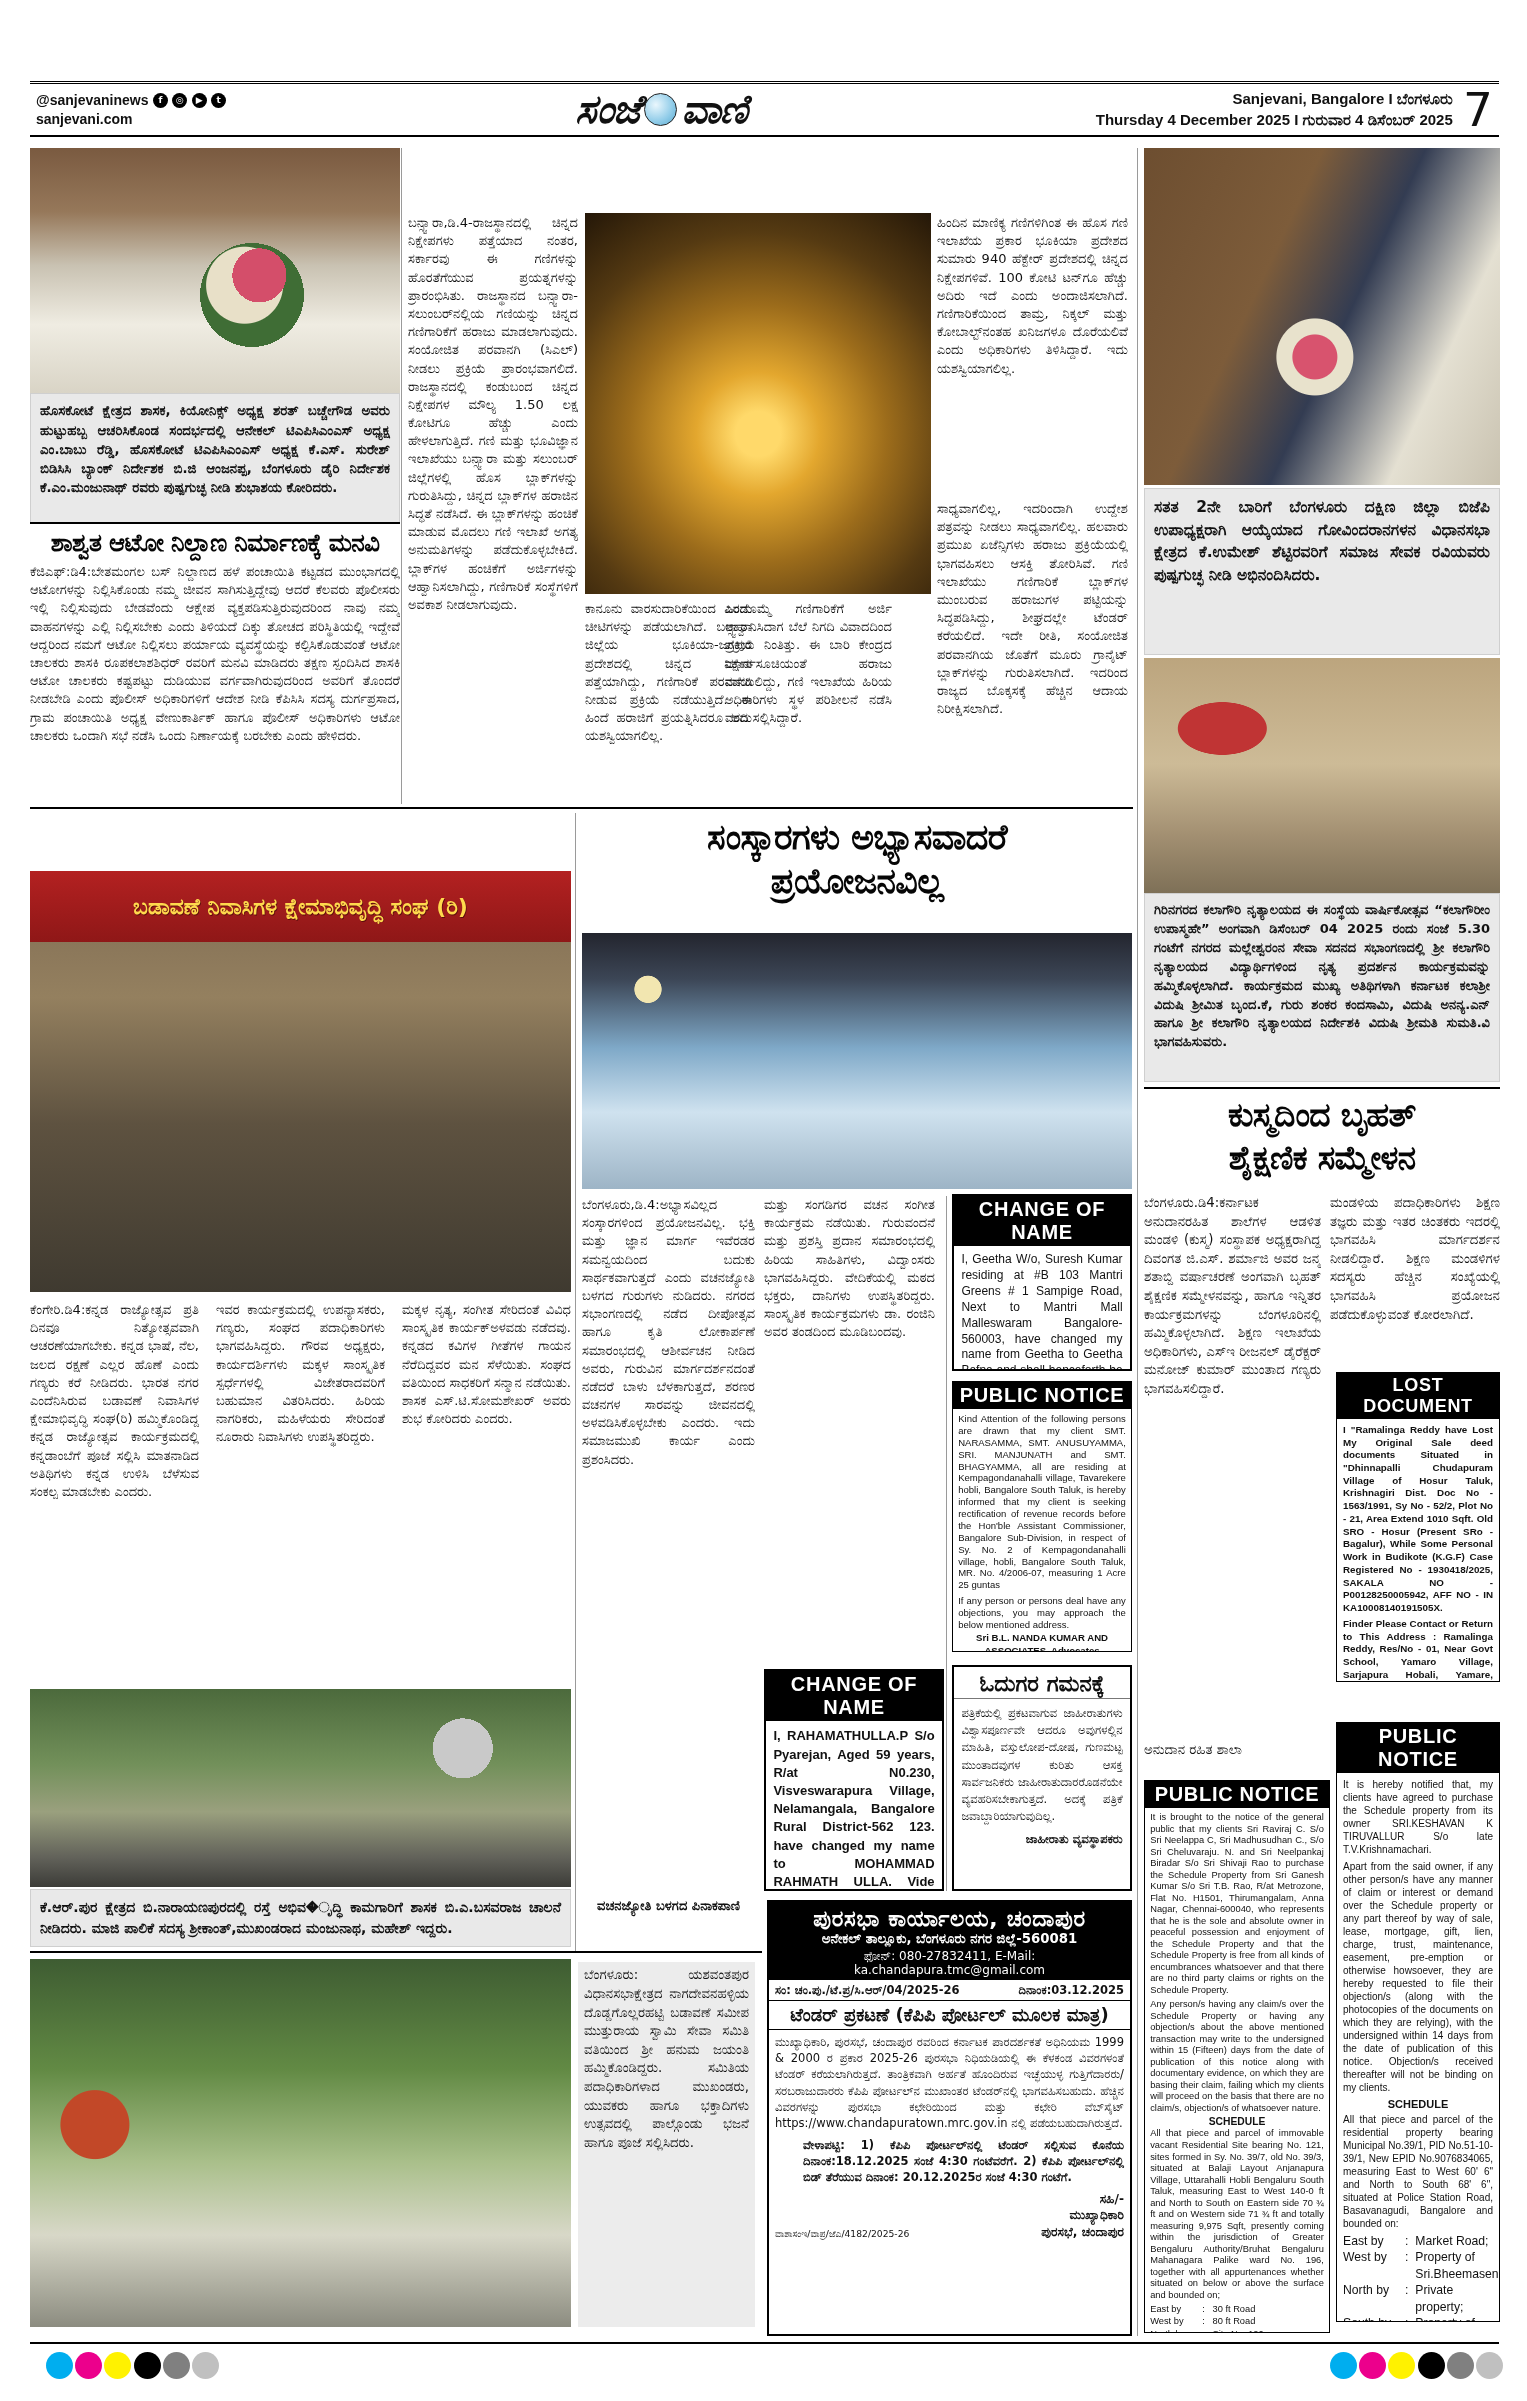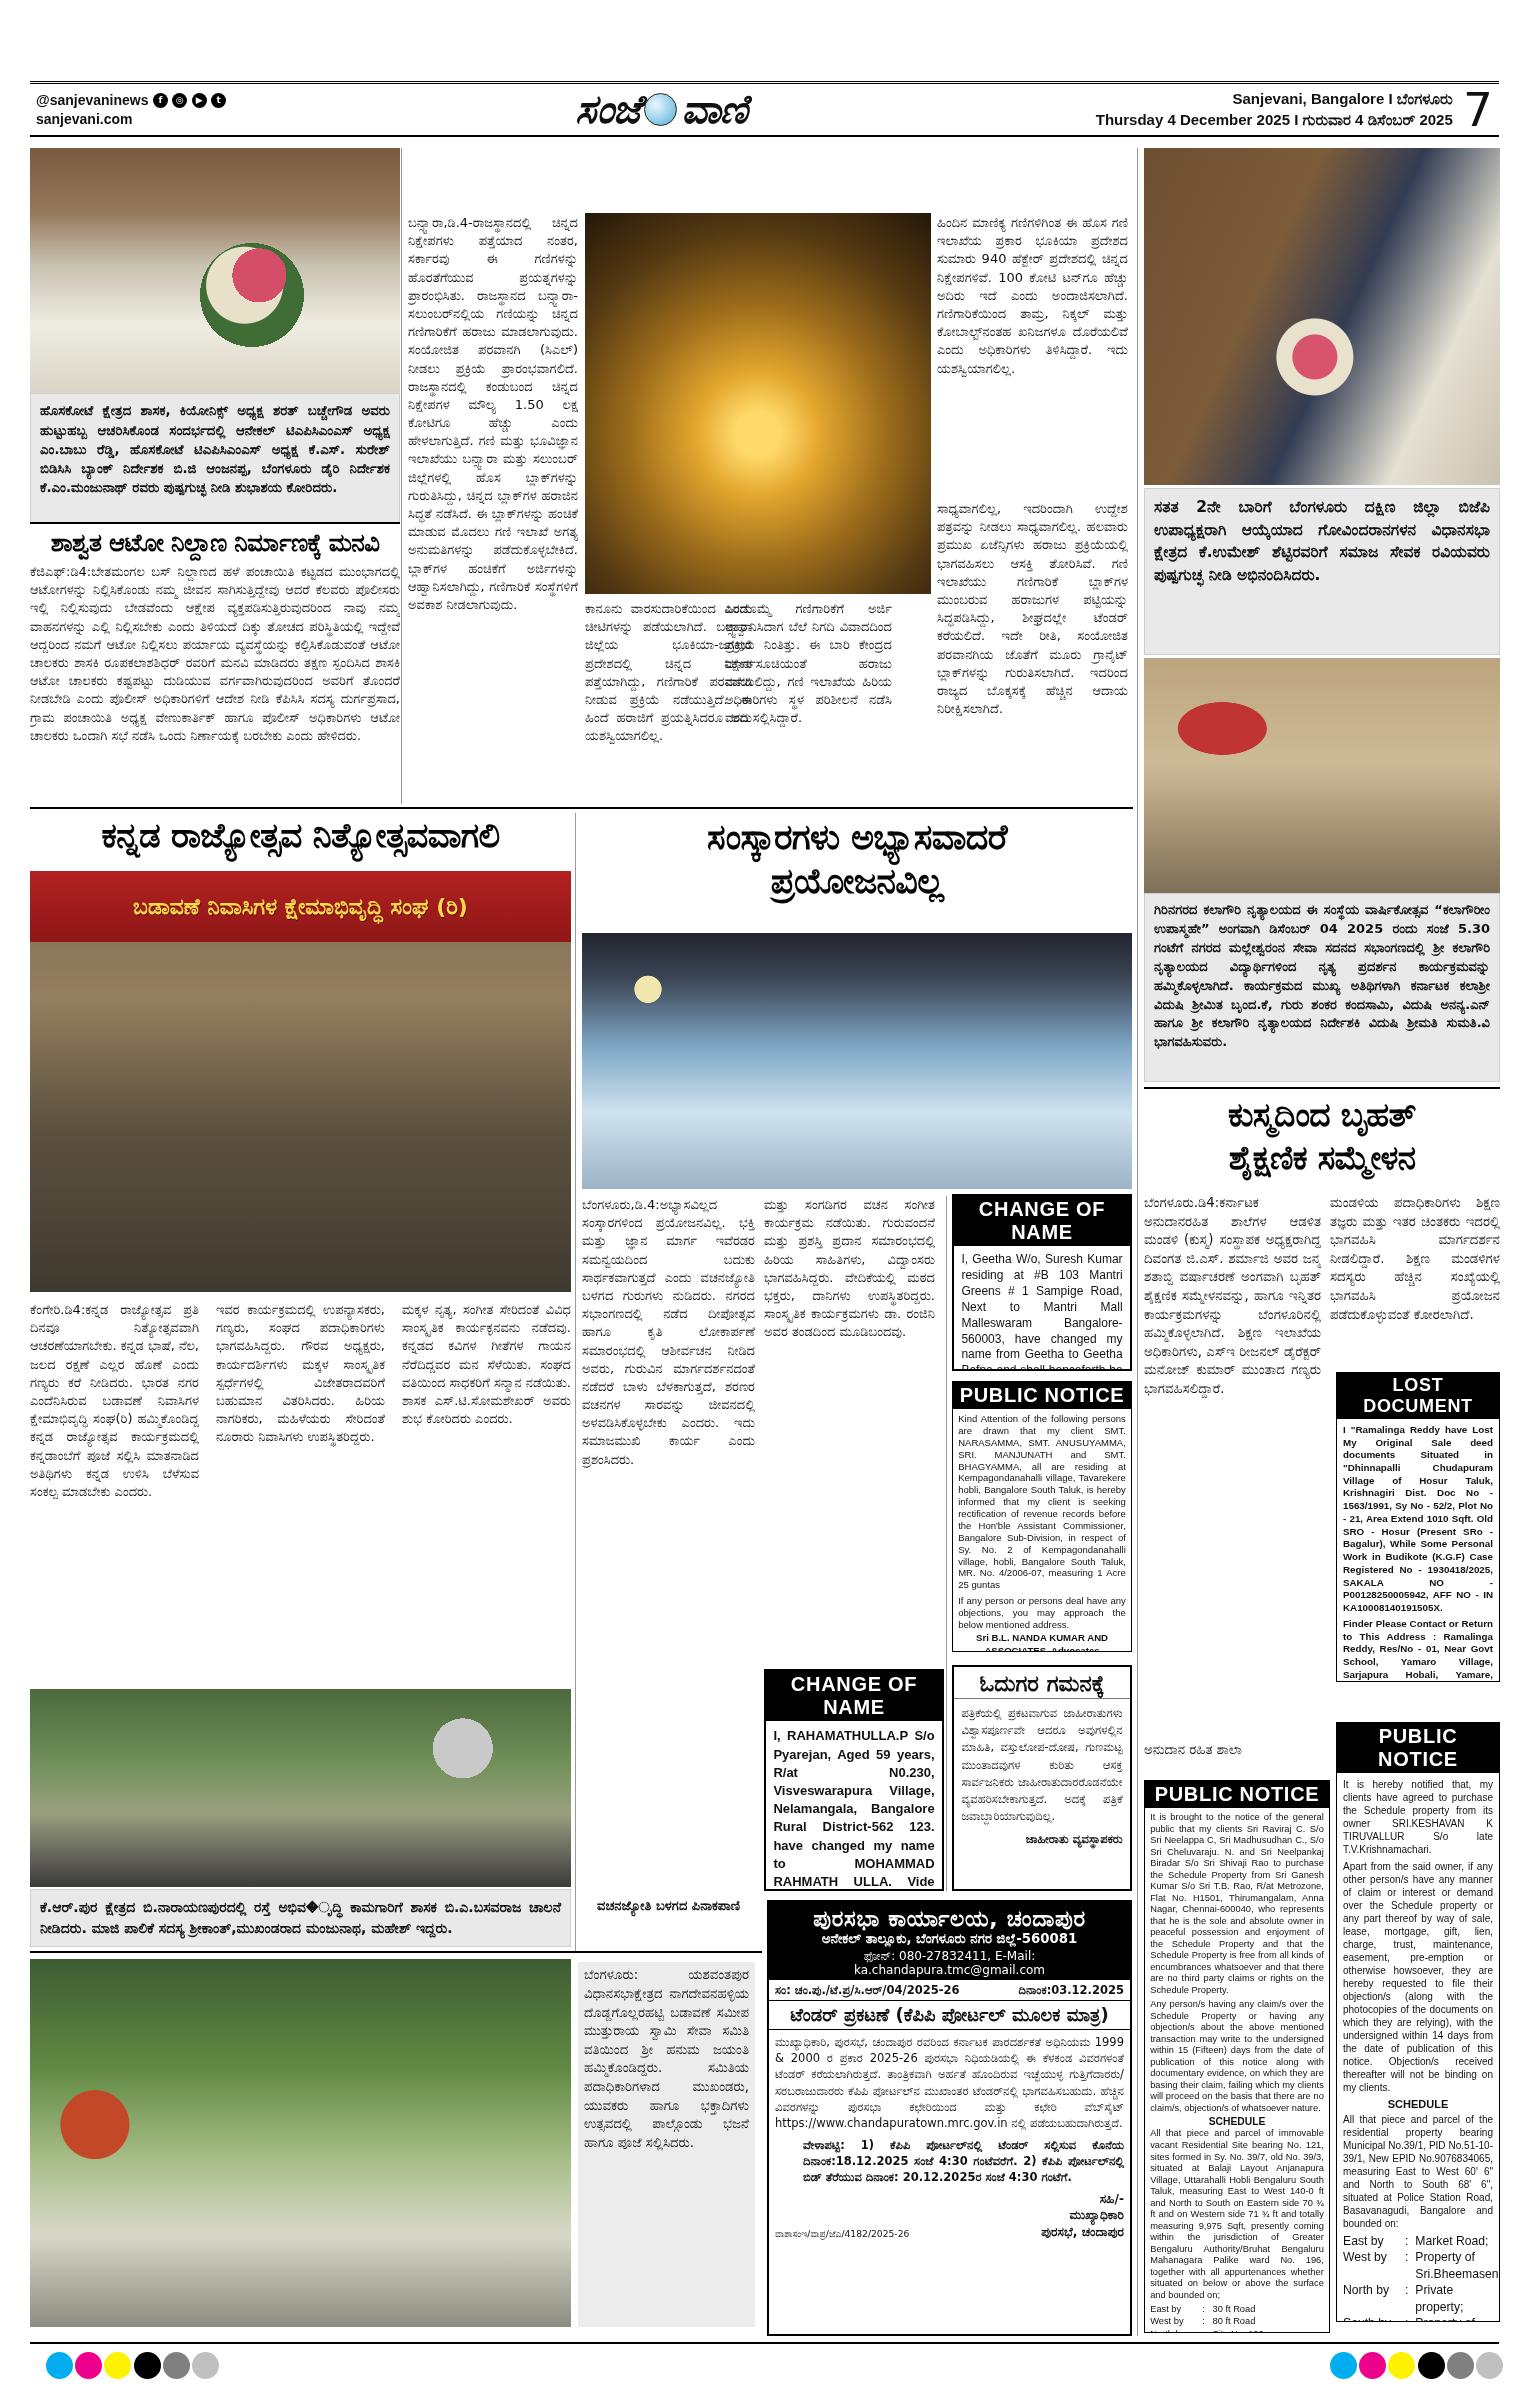--- a/index.html
+++ b/index.html
@@ -145,27 +145,26 @@
   <div class="abs body-text" style="left:937px;top:214px;width:191px;height:281px;overflow:hidden;">ಹಿಂದಿನ ಮಾಣಿಕ್ಯ ಗಣಿಗಳಿಗಿಂತ ಈ ಹೊಸ ಗಣಿ ಇಲಾಖೆಯ ಪ್ರಕಾರ ಭೂಕಿಯಾ ಪ್ರದೇಶದ ಸುಮಾರು 940 ಹೆಕ್ಟೇರ್ ಪ್ರದೇಶದಲ್ಲಿ ಚಿನ್ನದ ನಿಕ್ಷೇಪಗಳಿವೆ. 100 ಕೋಟಿ ಟನ್‌ಗೂ ಹೆಚ್ಚು ಅದಿರು ಇದೆ ಎಂದು ಅಂದಾಜಿಸಲಾಗಿದೆ. ಗಣಿಗಾರಿಕೆಯಿಂದ ತಾಮ್ರ, ನಿಕ್ಕಲ್ ಮತ್ತು ಕೋಬಾಲ್ಟ್‌ನಂತಹ ಖನಿಜಗಳೂ ದೊರೆಯಲಿವೆ ಎಂದು ಅಧಿಕಾರಿಗಳು ತಿಳಿಸಿದ್ದಾರೆ. ಇದು ಯಶಸ್ವಿಯಾಗಲಿಲ್ಲ.</div>
   <div class="abs body-text" style="left:937px;top:500px;width:191px;height:290px;overflow:hidden;">ಸಾಧ್ಯವಾಗಲಿಲ್ಲ, ಇದರಿಂದಾಗಿ ಉದ್ದೇಶ ಪತ್ರವನ್ನು ನೀಡಲು ಸಾಧ್ಯವಾಗಲಿಲ್ಲ. ಹಲವಾರು ಪ್ರಮುಖ ಏಜೆನ್ಸಿಗಳು ಹರಾಜು ಪ್ರಕ್ರಿಯೆಯಲ್ಲಿ ಭಾಗವಹಿಸಲು ಆಸಕ್ತಿ ತೋರಿಸಿವೆ. ಗಣಿ ಇಲಾಖೆಯು ಗಣಿಗಾರಿಕೆ ಬ್ಲಾಕ್‌ಗಳ ಮುಂಬರುವ ಹರಾಜುಗಳ ಪಟ್ಟಿಯನ್ನು ಸಿದ್ಧಪಡಿಸಿದ್ದು, ಶೀಘ್ರದಲ್ಲೇ ಟೆಂಡರ್ ಕರೆಯಲಿದೆ. ಇದೇ ರೀತಿ, ಸಂಯೋಜಿತ ಪರವಾನಗಿಯ ಜೊತೆಗೆ ಮೂರು ಗ್ರಾನೈಟ್ ಬ್ಲಾಕ್‌ಗಳನ್ನು ಗುರುತಿಸಲಾಗಿದೆ. ಇದರಿಂದ ರಾಜ್ಯದ ಬೊಕ್ಕಸಕ್ಕೆ ಹೆಚ್ಚಿನ ಆದಾಯ ನಿರೀಕ್ಷಿಸಲಾಗಿದೆ.</div>
 
   <div class="vrule" style="left:1137px;top:148px;height:2188px;"></div>
   <div class="photo photo-bjp" style="left:1144px;top:148px;width:356px;height:337px;"></div>
   <div class="caption" style="left:1144px;top:488px;width:356px;height:167px;font-size:15.5px;">ಸತತ 2ನೇ ಬಾರಿಗೆ ಬೆಂಗಳೂರು ದಕ್ಷಿಣ ಜಿಲ್ಲಾ ಬಿಜೆಪಿ ಉಪಾಧ್ಯಕ್ಷರಾಗಿ ಆಯ್ಕೆಯಾದ ಗೋವಿಂದರಾನಗಳನ ವಿಧಾನಸಭಾ ಕ್ಷೇತ್ರದ ಕೆ.ಉಮೇಶ್ ಶೆಟ್ಟಿರವರಿಗೆ ಸಮಾಜ ಸೇವಕ ರವಿಯವರು ಪುಷ್ಪಗುಚ್ಛ ನೀಡಿ ಅಭಿನಂದಿಸಿದರು.</div>
   <div class="photo photo-dance" style="left:1144px;top:658px;width:356px;height:235px;"></div>
   <div class="caption" style="left:1144px;top:893px;width:356px;height:189px;font-size:13px;">ಗಿರಿನಗರದ ಕಲಾಗೌರಿ ನೃತ್ಯಾಲಯದ ಈ ಸಂಸ್ಥೆಯ ವಾರ್ಷಿಕೋತ್ಸವ “ಕಲಾಗೌರೀಂ ಉಪಾಸ್ಮಹೇ” ಅಂಗವಾಗಿ ಡಿಸೆಂಬರ್ 04 2025 ರಂದು ಸಂಜೆ 5.30 ಗಂಟೆಗೆ ನಗರದ ಮಲ್ಲೇಶ್ವರಂನ ಸೇವಾ ಸದನದ ಸಭಾಂಗಣದಲ್ಲಿ ಶ್ರೀ ಕಲಾಗೌರಿ ನೃತ್ಯಾಲಯದ ವಿದ್ಯಾರ್ಥಿಗಳಿಂದ ನೃತ್ಯ ಪ್ರದರ್ಶನ ಕಾರ್ಯಕ್ರಮವನ್ನು ಹಮ್ಮಿಕೊಳ್ಳಲಾಗಿದೆ. ಕಾರ್ಯಕ್ರಮದ ಮುಖ್ಯ ಅತಿಥಿಗಳಾಗಿ ಕರ್ನಾಟಕ ಕಲಾಶ್ರೀ ವಿದುಷಿ ಶ್ರೀಮಿತ ಬೃಂದ.ಕೆ, ಗುರು ಶಂಕರ ಕಂದಸಾಮಿ, ವಿದುಷಿ ಅನನ್ಯ.ಎನ್ ಹಾಗೂ ಶ್ರೀ ಕಲಾಗೌರಿ ನೃತ್ಯಾಲಯದ ನಿರ್ದೇಶಕಿ ವಿದುಷಿ ಶ್ರೀಮತಿ ಸುಮತಿ.ವಿ ಭಾಗವಹಿಸುವರು.</div>
 
   <div class="hrule" style="left:30px;top:807px;width:1103px;height:2.2px;"></div>
-  <div class="headline" style="left:30px;top:815px;width:541px;font-size:34px;">ಕನ್ನಡ ರಾಜ್ಯೋತ್ಸವ ನಿತ್ಯೋತ್ಸವವಾಗಲಿ</div>
   <div class="photo photo-rajyotsava" style="left:30px;top:871px;width:541px;height:421px;">
     <div class="banner-strip">ಬಡಾವಣೆ ನಿವಾಸಿಗಳ ಕ್ಷೇಮಾಭಿವೃದ್ಧಿ ಸಂಘ (ರಿ)</div>
   </div>
   <div class="abs body-text" style="left:30px;top:1301px;width:169px;height:375px;overflow:hidden;">ಕೆಂಗೇರಿ.ಡಿ4:ಕನ್ನಡ ರಾಜ್ಯೋತ್ಸವ ಪ್ರತಿ ದಿನವೂ ನಿತ್ಯೋತ್ಸವವಾಗಿ ಆಚರಣೆಯಾಗಬೇಕು. ಕನ್ನಡ ಭಾಷೆ, ನೆಲ, ಜಲದ ರಕ್ಷಣೆ ಎಲ್ಲರ ಹೊಣೆ ಎಂದು ಗಣ್ಯರು ಕರೆ ನೀಡಿದರು. ಭಾರತ ನಗರ ಎಂದೆನಿಸಿರುವ ಬಡಾವಣೆ ನಿವಾಸಿಗಳ ಕ್ಷೇಮಾಭಿವೃದ್ಧಿ ಸಂಘ(ರಿ) ಹಮ್ಮಿಕೊಂಡಿದ್ದ ಕನ್ನಡ ರಾಜ್ಯೋತ್ಸವ ಕಾರ್ಯಕ್ರಮದಲ್ಲಿ ಕನ್ನಡಾಂಬೆಗೆ ಪೂಜೆ ಸಲ್ಲಿಸಿ ಮಾತನಾಡಿದ ಅತಿಥಿಗಳು ಕನ್ನಡ ಉಳಿಸಿ ಬೆಳೆಸುವ ಸಂಕಲ್ಪ ಮಾಡಬೇಕು ಎಂದರು.</div>
   <div class="abs body-text" style="left:216px;top:1301px;width:169px;height:375px;overflow:hidden;">ಇವರ ಕಾರ್ಯಕ್ರಮದಲ್ಲಿ ಉಪನ್ಯಾಸಕರು, ಗಣ್ಯರು, ಸಂಘದ ಪದಾಧಿಕಾರಿಗಳು ಭಾಗವಹಿಸಿದ್ದರು. ಗೌರವ ಅಧ್ಯಕ್ಷರು, ಕಾರ್ಯದರ್ಶಿಗಳು ಮಕ್ಕಳ ಸಾಂಸ್ಕೃತಿಕ ಸ್ಪರ್ಧೆಗಳಲ್ಲಿ ವಿಜೇತರಾದವರಿಗೆ ಬಹುಮಾನ ವಿತರಿಸಿದರು. ಹಿರಿಯ ನಾಗರಿಕರು, ಮಹಿಳೆಯರು ಸೇರಿದಂತೆ ನೂರಾರು ನಿವಾಸಿಗಳು ಉಪಸ್ಥಿತರಿದ್ದರು.</div>
-  <div class="abs body-text" style="left:402px;top:1301px;width:169px;height:375px;overflow:hidden;">ಮಕ್ಕಳ ನೃತ್ಯ, ಸಂಗೀತ ಸೇರಿದಂತೆ ವಿವಿಧ ಸಾಂಸ್ಕೃತಿಕ ಕಾರ್ಯಕ್ಳನವನು ನಡೆದವು. ಕನ್ನಡದ ಕವಿಗಳ ಗೀತೆಗಳ ಗಾಯನ ನೆರೆದಿದ್ದವರ ಮನ ಸೆಳೆಯಿತು. ಸಂಘದ ವತಿಯಿಂದ ಸಾಧಕರಿಗೆ ಸನ್ಮಾನ ನಡೆಯಿತು. ಶಾಸಕ ಎಸ್.ಟಿ.ಸೋಮಶೇಖರ್ ಅವರು ಶುಭ ಕೋರಿದರು ಎಂದರು.</div>
+  <div class="abs body-text" style="left:402px;top:1301px;width:169px;height:375px;overflow:hidden;">ಮಕ್ಕಳ ನೃತ್ಯ, ಸಂಗೀತ ಸೇರಿದಂತೆ ವಿವಿಧ ಸಾಂಸ್ಕೃತಿಕ ಕಾರ್ಯಕ್ಅಳವಡು ನಡೆದವು. ಕನ್ನಡದ ಕವಿಗಳ ಗೀತೆಗಳ ಗಾಯನ ನೆರೆದಿದ್ದವರ ಮನ ಸೆಳೆಯಿತು. ಸಂಘದ ವತಿಯಿಂದ ಸಾಧಕರಿಗೆ ಸನ್ಮಾನ ನಡೆಯಿತು. ಶಾಸಕ ಎಸ್.ಟಿ.ಸೋಮಶೇಖರ್ ಅವರು ಶುಭ ಕೋರಿದರು ಎಂದರು.</div>
 
   <div class="vrule" style="left:575px;top:813px;height:1138px;"></div>
   <div class="headline" style="left:582px;top:816px;width:550px;font-size:35px;line-height:1.25;">
     <div>ಸಂಸ್ಕಾರಗಳು ಅಭ್ಯಾಸವಾದರೆ</div>
     <div>ಪ್ರಯೋಜನವಿಲ್ಲ</div>
   </div>
   <div class="photo photo-samskara" style="left:582px;top:933px;width:550px;height:256px;"></div>
   <div class="abs body-text" style="left:582px;top:1196px;width:173px;height:695px;overflow:hidden;">ಬೆಂಗಳೂರು,ಡಿ.4:ಅಭ್ಯಾಸವಿಲ್ಲದ ಸಂಸ್ಕಾರಗಳಿಂದ ಪ್ರಯೋಜನವಿಲ್ಲ. ಭಕ್ತಿ ಮತ್ತು ಜ್ಞಾನ ಮಾರ್ಗ ಇವೆರಡರ ಸಮನ್ವಯದಿಂದ ಬದುಕು ಸಾರ್ಥಕವಾಗುತ್ತದೆ ಎಂದು ವಚನಜ್ಯೋತಿ ಬಳಗದ ಗುರುಗಳು ನುಡಿದರು. ನಗರದ ಸಭಾಂಗಣದಲ್ಲಿ ನಡೆದ ದೀಪೋತ್ಸವ ಹಾಗೂ ಕೃತಿ ಲೋಕಾರ್ಪಣೆ ಸಮಾರಂಭದಲ್ಲಿ ಆಶೀರ್ವಚನ ನೀಡಿದ ಅವರು, ಗುರುವಿನ ಮಾರ್ಗದರ್ಶನದಂತೆ ನಡೆದರೆ ಬಾಳು ಬೆಳಕಾಗುತ್ತದೆ, ಶರಣರ ವಚನಗಳ ಸಾರವನ್ನು ಜೀವನದಲ್ಲಿ ಅಳವಡಿಸಿಕೊಳ್ಳಬೇಕು ಎಂದರು. ಇದು ಸಮಾಜಮುಖಿ ಕಾರ್ಯ ಎಂದು ಪ್ರಶಂಸಿದರು.</div>
   <div class="abs body-text" style="left:582px;top:1897px;width:173px;height:52px;font-weight:bold;text-align:center;">ವಚನಜ್ಯೋತಿ ಬಳಗದ ಪಿನಾಕಪಾಣಿ</div>
   <div class="abs body-text" style="left:764px;top:1196px;width:171px;height:466px;overflow:hidden;">ಮತ್ತು ಸಂಗಡಿಗರ ವಚನ ಸಂಗೀತ ಕಾರ್ಯಕ್ರಮ ನಡೆಯಿತು. ಗುರುವಂದನೆ ಮತ್ತು ಪ್ರಶಸ್ತಿ ಪ್ರದಾನ ಸಮಾರಂಭದಲ್ಲಿ ಹಿರಿಯ ಸಾಹಿತಿಗಳು, ವಿದ್ವಾಂಸರು ಭಾಗವಹಿಸಿದ್ದರು. ವೇದಿಕೆಯಲ್ಲಿ ಮಠದ ಭಕ್ತರು, ದಾನಿಗಳು ಉಪಸ್ಥಿತರಿದ್ದರು. ಸಾಂಸ್ಕೃತಿಕ ಕಾರ್ಯಕ್ರಮಗಳು ಡಾ. ರಂಜಿನಿ ಅವರ ತಂಡದಿಂದ ಮೂಡಿಬಂದವು.</div>

